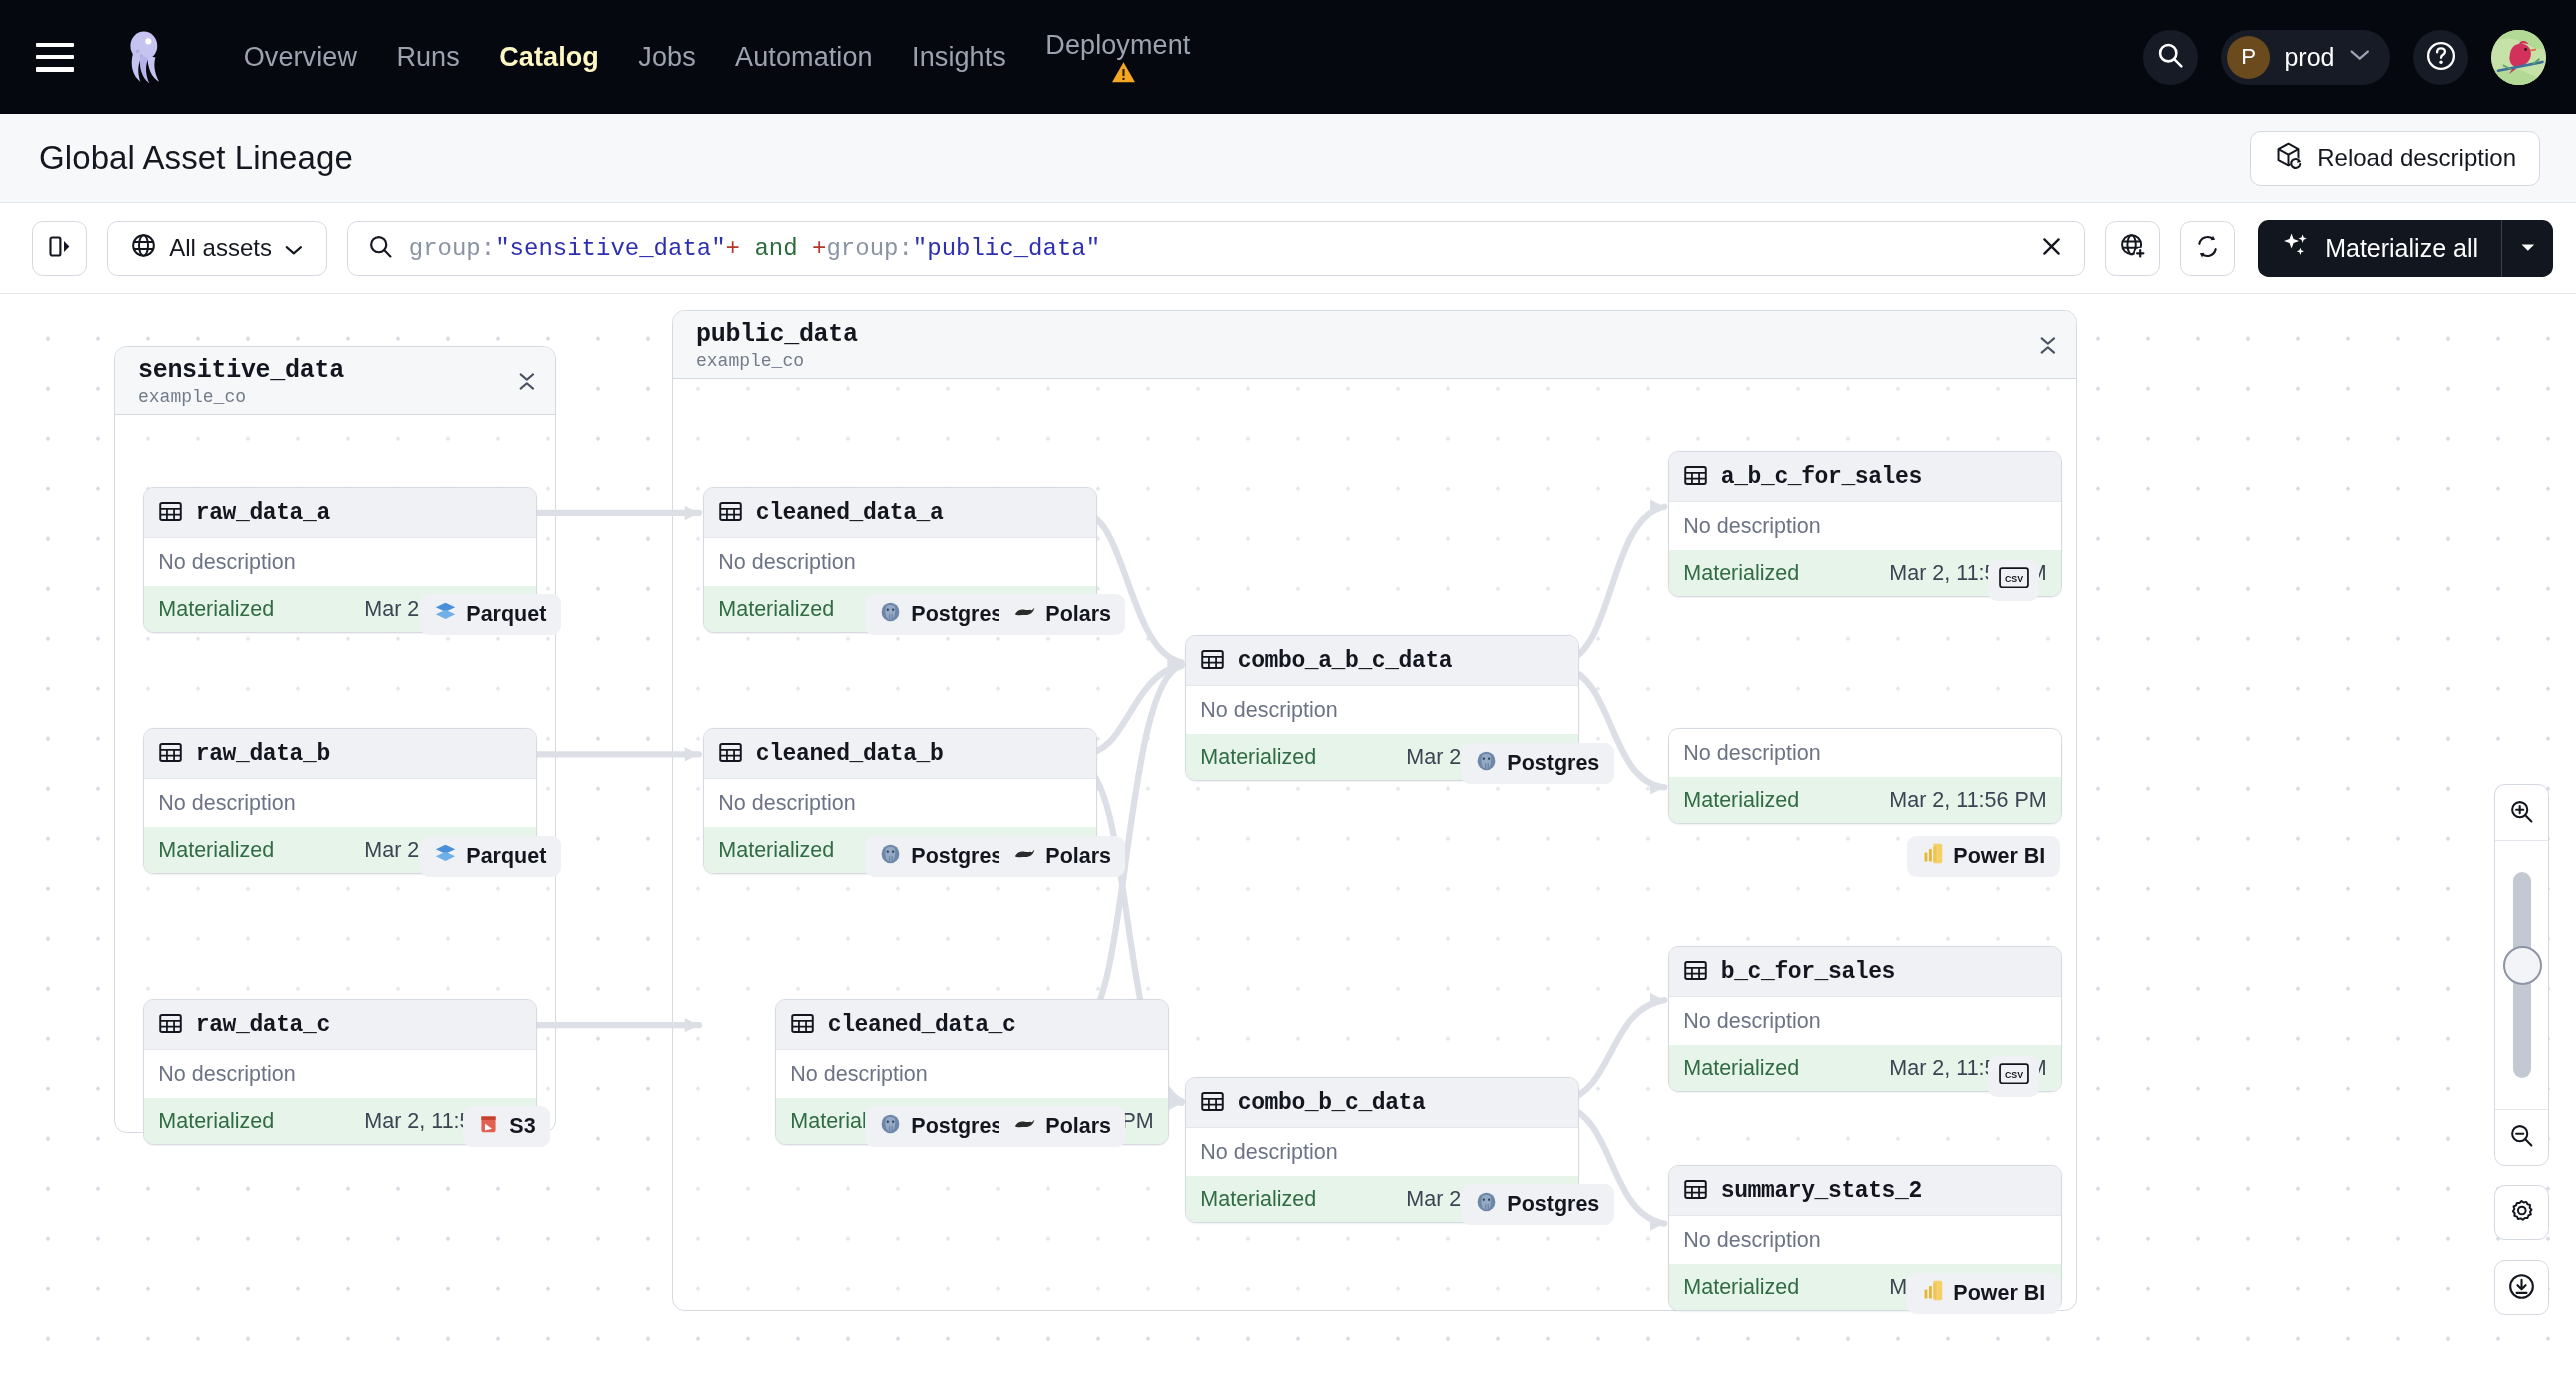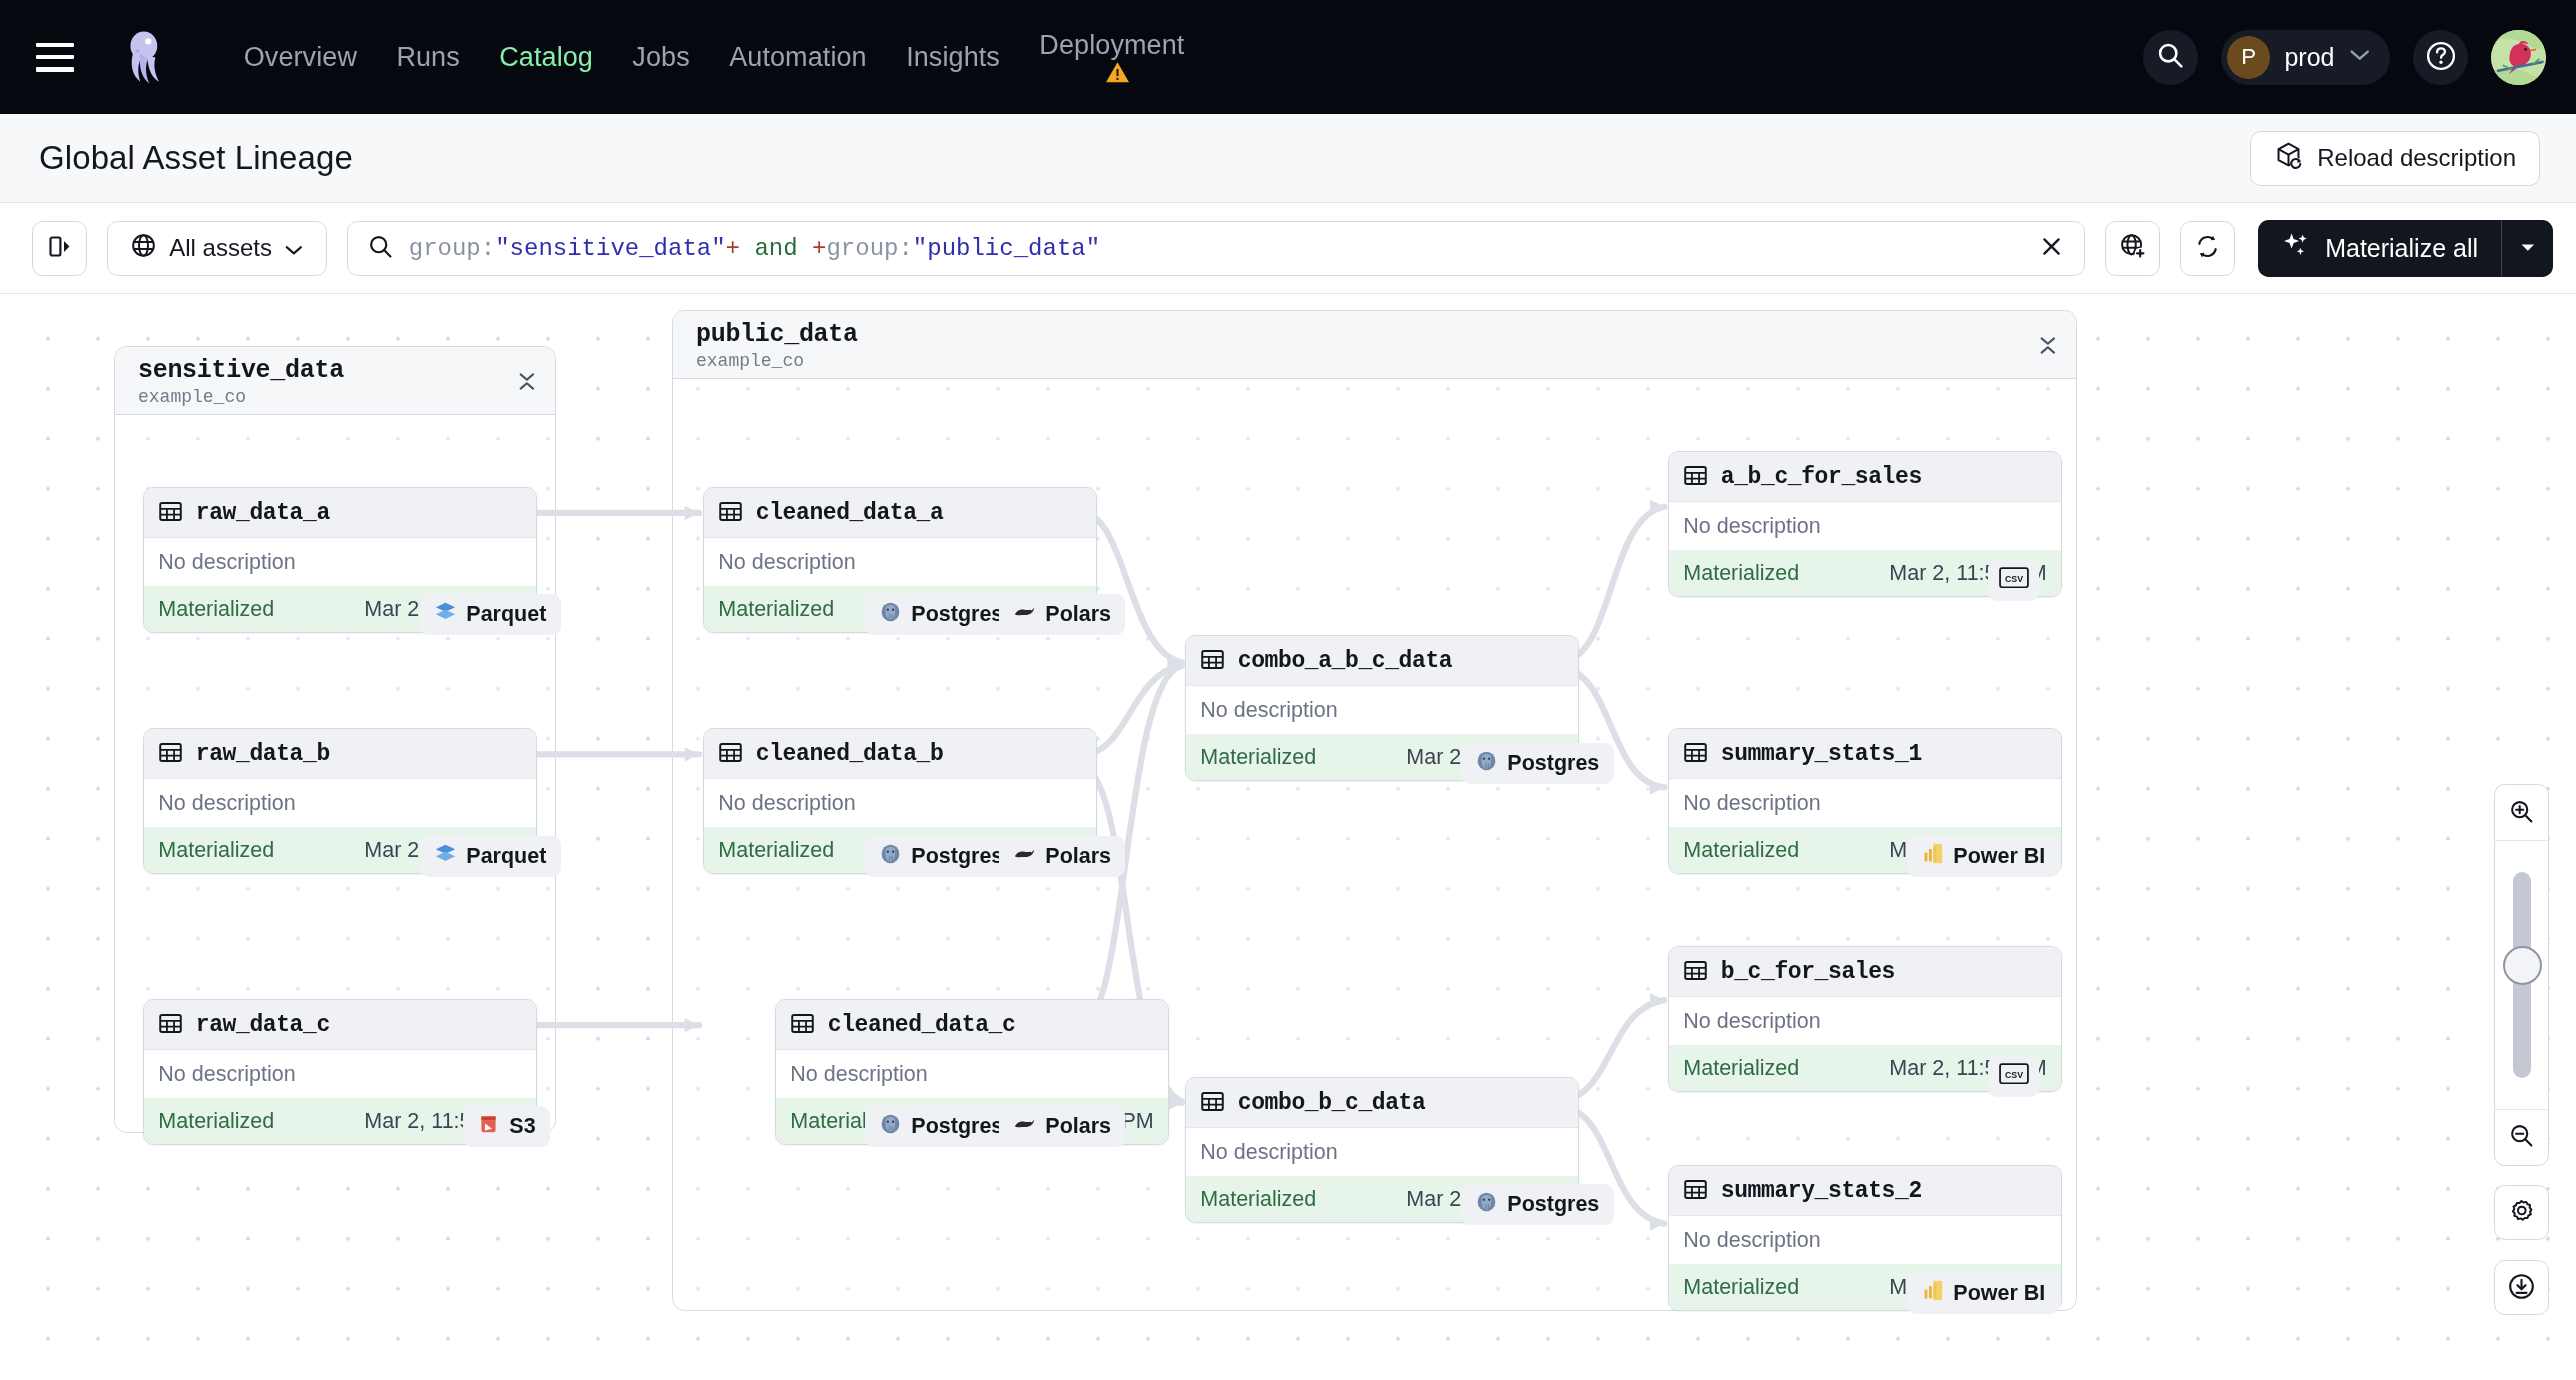--- a/index.html
+++ b/index.html
@@ -18,21 +18,21 @@
   }
   .hamburger { width: 38px; height: 29px; display:flex; flex-direction:column; justify-content:space-between; cursor:pointer; }
   .hamburger i { display:block; height:4.5px; background:#fff; border-radius:0.9px; }
   .logo { width: 59px; height: 59px; margin-left: 43px; position: relative; }
   .logo svg { width:100%; height:100%; display:block; }
   .navlinks { display:flex; align-items:center; margin-left: 48px; gap: 0px; }
   .navlink {
     color:#9CA3B0; font-size:27px; padding: 7.2px 19.7px; cursor:pointer;
     white-space:nowrap; letter-spacing:0.1px;
   }
-  .navlink.active { color:#86efac; font-weight:400; }
+  .navlink.active { color:#fef9c3; font-weight:700; }
   .warn-icon { margin-left: 10.7px; display:inline-flex; align-items:center; }
   .nav-right { margin-left:auto; display:flex; align-items:center; gap: 23px; }
   .circ-btn {
     width:55px; height:55px; border-radius:50%; background:#161B26;
     display:flex; align-items:center; justify-content:center; cursor:pointer;
   }
   .deployment-pill {
     height:55px; border-radius:28px; background:#161B26; display:flex;
     align-items:center; padding: 0 19.7px 0 6.3px; gap:14.3px; cursor:pointer;
   }
@@ -686,29 +686,20 @@
   <div class="chip icon-only" style="left:1988px; top:266px;">
     <span>
       <svg width="30" height="21.5" viewBox="0 0 34 24" style="font-size:24px">
           <rect x="1.2" y="1.2" width="31.6" height="21.6" rx="2.5" stroke="#13161E" stroke-width="2" fill="none"></rect>
           <text x="17" y="16.5" font-family="Liberation Sans, sans-serif" font-size="10" font-weight="700" fill="#13161E" text-anchor="middle">CSV</text>
         </svg>
     </span>
   </div>
 
   <div class="node" style="left:1668px; top:434px;">
-    <div class="node-head">
-      <span>
-        <svg width="25" height="25" viewBox="0 0 28 28" fill="none">
-            <rect x="2.5" y="4.5" width="23" height="19" rx="2" stroke="#13161E" stroke-width="2.2"></rect>
-            <path d="M2.5 11 H25.5 M2.5 17.5 H25.5 M10 11 V23.5 M18 11 V23.5" stroke="#13161E" stroke-width="2"></path>
-          </svg>
-      </span>
-      <span class="node-title">summary_stats_1</span>
-    </div>
     <div class="node-desc">No description</div>
     <div class="node-status">
       <span class="st-left">Materialized</span>
       <span class="st-right">Mar 2, 11:56 PM</span>
     </div>
   </div>
   <div class="chip" style="left:1907px; top:542px;">
     <span>
       <svg width="23" height="23" viewBox="0 0 26 26">
           <path d="M14 2 H22 A2 2 0 0 1 24 4 V22 A2 2 0 0 1 22 24 H14 Z" fill="#F4D06A"></path>

